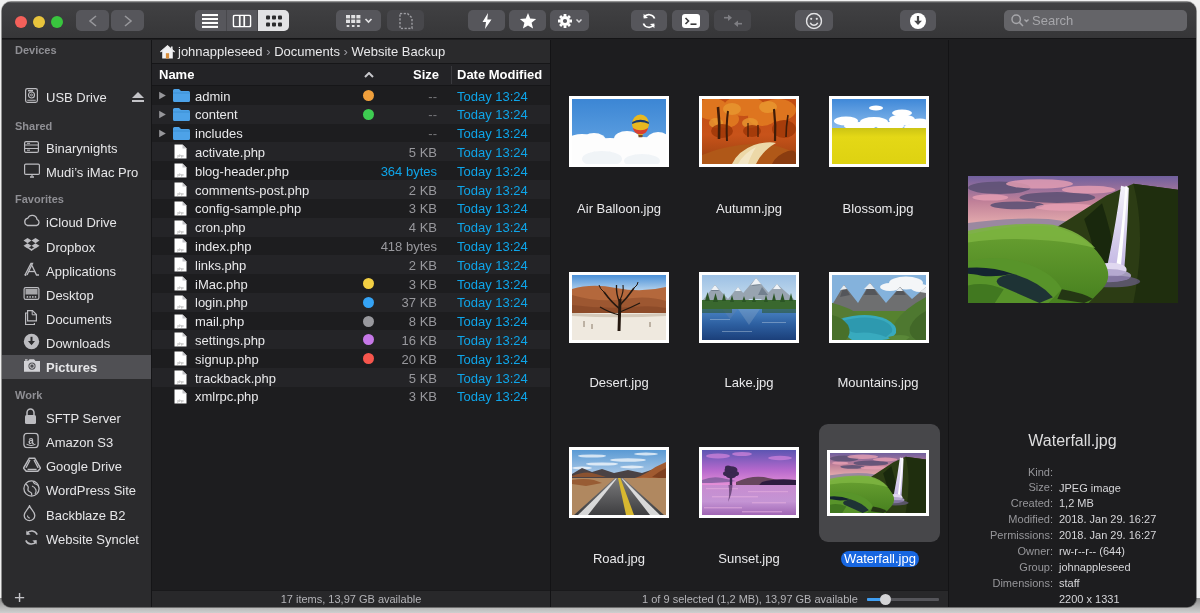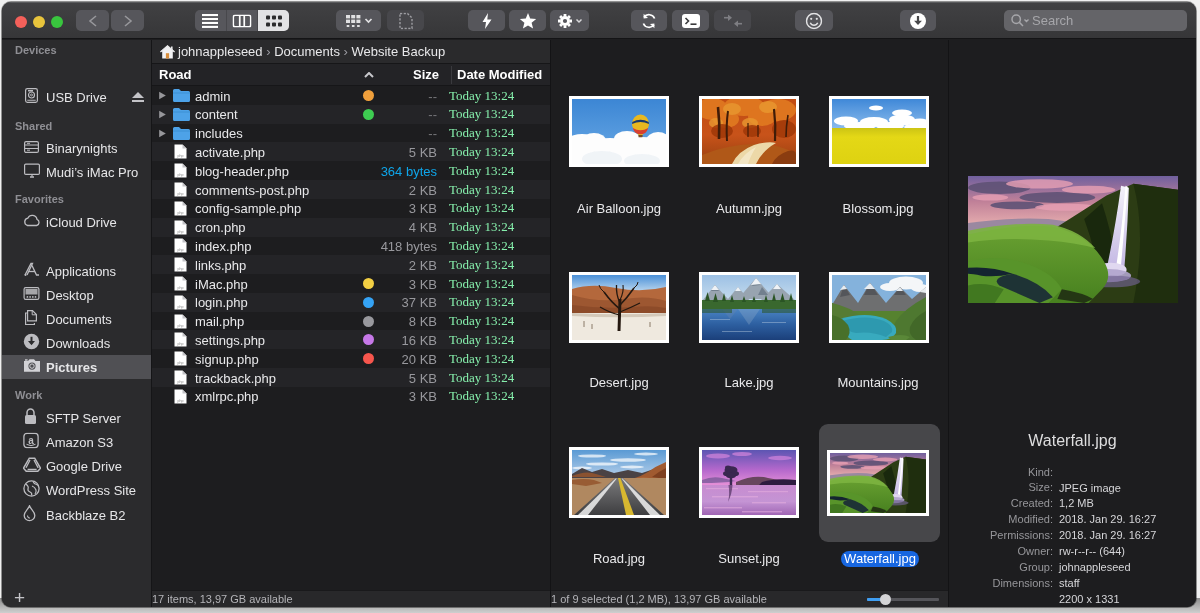--- a/index.html
+++ b/index.html
@@ -33,32 +33,32 @@
 .sbitem { position:absolute; left:0; width:149px; height:24px; color:#e6e6e8; font-size:13px; }
 .sbitem.sel { background:#505054; }
 .sbitem .ic { position:absolute; left:21px; top:50%; transform:translateY(-50%); }
 .sbitem .tx { position:absolute; left:44px; top:50%; transform:translateY(-50%); white-space:nowrap; }
 
 .pane { position:absolute; top:38px; height:567px; background:#1d1d1f; }
 .pathbar { position:absolute; left:0; top:0; right:0; height:24px; background:#2a2a2c;
   border-bottom:1px solid #161618; color:#e8e8ea; font-size:13px; }
 .pathbar.blue { background:#1d5599; color:#fff; }
 .statusbar { position:absolute; left:0; bottom:0; right:0; height:17px; background:#28282a;
-  border-top:1px solid #19191b; color:#b4b4b8; font-size:11px; text-align:left; line-height:16px; }
+  border-top:1px solid #19191b; color:#b4b4b8; font-size:11px; text-align:center; line-height:16px; }
 .vdiv { position:absolute; top:38px; width:1px; height:567px; background:#131315; }
 
 #filepane { left:150px; width:398px; }
 #fhead { position:absolute; left:0; top:24px; width:398px; height:22px; background:#232326;
   border-bottom:1px solid #161618; color:#ffffff; font-size:13px; font-weight:bold; }
 .frow { position:absolute; left:0; width:398px; height:19px; font-size:13px; color:#e8e8ea; }
 .frow.alt { background:#242427; }
 .frow .nm { position:absolute; left:43px; top:50%; transform:translateY(-50%); }
 .frow .dot { position:absolute; left:211px; top:4px; width:11px; height:11px; border-radius:50%; }
 .frow .sz { position:absolute; right:113px; top:50%; transform:translateY(-50%); color:#98989d; }
-.frow .dt { position:absolute; left:297px; top:50%; transform:translateY(-50%); color:#86efac;font-family:Liberation Serif, serif; }
+.frow .dt { position:absolute; left:305px; top:50%; transform:translateY(-50%); color:#0ea5e9; }
 .frow .tri { position:absolute; left:6px; top:5px; }
 .frow .fic { position:absolute; left:20px; top:2px; }
 
 #picpane { left:549px; width:398px; }
 .thumb { position:absolute; background:#fff; }
 .thumb svg { position:absolute; left:3px; top:3px; }
 .plabel { position:absolute; color:#e9e9eb; font-size:13px; text-align:center; white-space:nowrap; }
 #selbox { position:absolute; left:268px; top:384px; width:121px; height:118px; border-radius:9px; background:#47474a; }
 #wlabel { position:absolute; left:290px; top:511px; width:78px; height:16px; border-radius:8px;
   background:#1766e0; color:#fff; font-size:13px; text-align:center; line-height:16px; }
@@ -261,20 +261,32 @@
           </svg></span>
         <span class="tx">Mudi’s iMac Pro</span>
       </div>
     <div class="sechead" style="top:153px">Favorites</div>
     <div class="sbitem" style="top:170px">
         <span class="ic"><svg width="18" height="13" viewBox="0 0 18 13">
             <path d="M4.5 11.5 A3.8 3.8 0 0 1 4.9 4.1 A4.8 4.8 0 0 1 14 5.4 A3.2 3.2 0 0 1 13.6 11.5 Z" fill="none" stroke="#bcbcc0" stroke-width="1.3"></path>
           </svg></span>
         <span class="tx">iCloud Drive</span>
       </div>
+    <div class="sbitem" style="top:195px">
+        <span class="ic"><svg width="17" height="15" viewBox="0 0 17 15">
+            <g fill="#bcbcc0">
+              <path d="M4.5 0 L8.5 2.6 L4.5 5.2 L0.5 2.6 Z"></path>
+              <path d="M12.5 0 L16.5 2.6 L12.5 5.2 L8.5 2.6 Z"></path>
+              <path d="M4.5 5.2 L8.5 7.8 L4.5 10.4 L0.5 7.8 Z"></path>
+              <path d="M12.5 5.2 L16.5 7.8 L12.5 10.4 L8.5 7.8 Z"></path>
+              <path d="M8.5 11 L12 8.8 L12 10.6 L8.5 12.9 L5 10.6 L5 8.8 Z"></path>
+            </g>
+          </svg></span>
+        <span class="tx">Dropbox</span>
+      </div>
     <div class="sbitem" style="top:219px">
         <span class="ic"><svg width="18" height="15" viewBox="0 0 18 15">
             <g stroke="#bcbcc0" stroke-width="1.3" fill="none">
               <path d="M2 13 L8 1.5 L9.5 1.5 L4 13"></path>
               <path d="M9 3.5 L13.5 13 L16 13"></path>
               <path d="M5.5 9.5 H12"></path>
               <circle cx="2.5" cy="13" r="1" fill="#bcbcc0" stroke="none"></circle>
             </g>
           </svg></span>
         <span class="tx">Applications</span>
@@ -351,35 +363,46 @@
           </svg></span>
         <span class="tx">WordPress Site</span>
       </div>
     <div class="sbitem" style="top:463px">
         <span class="ic"><svg width="13" height="17" viewBox="0 0 13 17">
             <path d="M6.5 0.8 C7.5 4 11.8 6.5 11.8 10.4 A5.3 5.3 0 0 1 1.2 10.4 C1.2 6.5 5.5 4 6.5 0.8 Z" fill="none" stroke="#bcbcc0" stroke-width="1.3"></path>
             <path d="M4.5 10.5 A2.5 2.5 0 0 0 7 13" fill="none" stroke="#bcbcc0" stroke-width="1.1"></path>
           </svg></span>
         <span class="tx">Backblaze B2</span>
       </div>
+    <div class="sbitem" style="top:487px">
+        <span class="ic"><svg width="17" height="15" viewBox="0 0 17 15">
+            <g stroke="#bcbcc0" stroke-width="1.5" fill="none">
+              <path d="M14.2 4.6 A6 6 0 0 0 3.7 3.5"></path>
+              <path d="M2.8 10.4 A6 6 0 0 0 13.3 11.5"></path>
+            </g>
+            <path d="M3.4 0.5 L3.4 5 L7.6 4.6 Z" fill="#bcbcc0"></path>
+            <path d="M13.6 14.5 L13.6 10 L9.4 10.4 Z" fill="#bcbcc0"></path>
+          </svg></span>
+        <span class="tx">Website Synclet</span>
+      </div>
     <div style="position:absolute;left:12px;top:547px;width:20px;height:20px;color:#c4c4c8;font-size:19px;font-weight:300">+</div>
   </div>
   <div id="sbdiv"></div>
   <div class="pane" id="filepane">
     <div class="pathbar">
         <svg style="position:absolute;left:8px;top:5px" width="15" height="14" viewBox="0 0 15 14">
           <path d="M7.5 0.5 L14.5 6.5 H12.8 V13.5 H2.2 V6.5 H0.5 Z" fill="#f2f2f4"></path>
           <rect x="5.9" y="8.2" width="3.2" height="5.3" fill="#d98f3e"></rect>
           <path d="M7.5 0 L15 6.6 L14.2 7.4 L7.5 1.6 L0.8 7.4 L0 6.6 Z" fill="#e8e8ea"></path>
           <rect x="11" y="1.5" width="1.6" height="3.5" fill="#e8e8ea"></rect>
         </svg>
         <span style="position:absolute;left:26px;top:4px">johnappleseed <span style="color:#9a9aa0">›</span> Documents <span style="color:#9a9aa0">›</span> Website Backup</span>
       </div>
     <div id="fhead">
-        <span style="position:absolute;left:7px;top:3px">Road</span>
+        <span style="position:absolute;left:7px;top:3px">Name</span>
       <svg style="position:absolute;left:212px;top:8px" width="10" height="6" viewBox="0 0 10 6">
           <path d="M1 5 L5 1 L9 5" stroke="#c8c8cc" stroke-width="2" fill="none"></path>
         </svg>
       <span style="position:absolute;right:111px;top:3px">Size</span>
       <span style="position:absolute;left:299px;top:2px;width:1px;height:18px;background:#3a3a3e"></span>
       <span style="position:absolute;left:305px;top:3px">Date Modified</span>
       </div>
 <div class="frow" style="top:46.0px">
         <svg class="tri" width="9" height="9" viewBox="0 0 9 9">
           <path d="M1.2 0.8 L7.8 4.5 L1.2 8.2 Z" fill="#97979b"></path>

